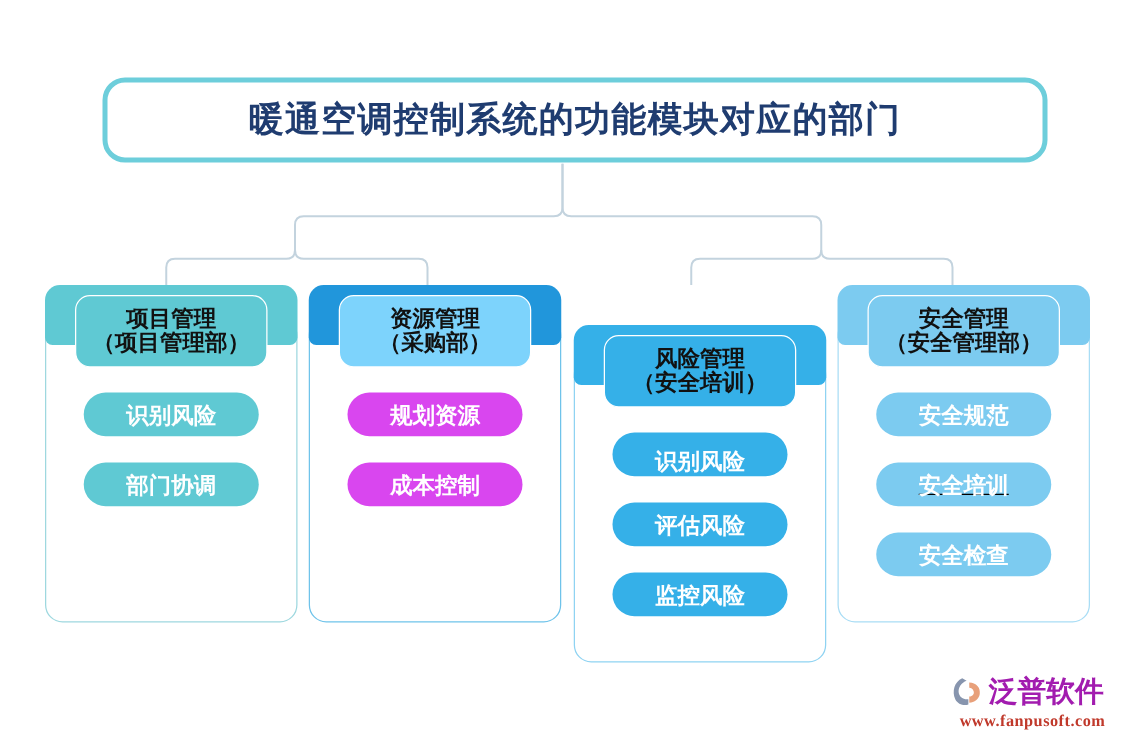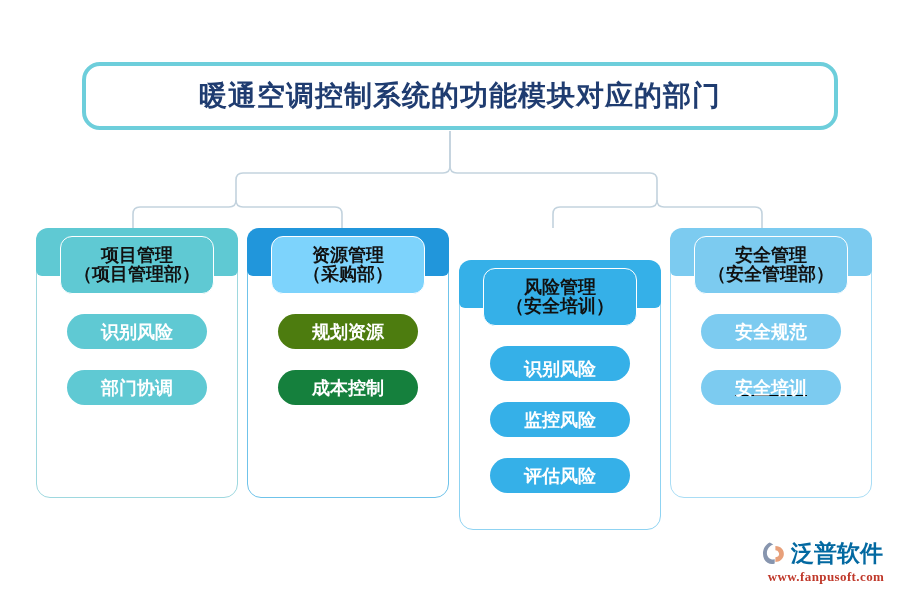--- a/index.html
+++ b/index.html
@@ -208,70 +208,73 @@
   </div>
 
   <div class="col c1">
     <div class="card-body" style="border-color: rgb(111, 195, 234);"></div>
     <div class="head-band" style="background: rgb(33, 150, 219);"></div>
     <div class="head-label on-dark" style="background: #7dd3fc;">
       <span class="head-line">资源管理</span>
       <span class="head-line">（采购部）</span>
     </div>
     <div class="items">
-      <div class="pill" style="background: #4d7c0f;">
+      <div class="pill" style="background: #d946ef;">
           <span class="pill-text">规划资源</span>
         </div>
-      <div class="pill" style="background: #15803d; text-align: center;">
+      <div class="pill" style="background: #d946ef; text-align: center;">
           <span class="pill-text">成本控制</span>
         </div>
     </div>
   </div>
 
   <div class="col c2">
     <div class="card-body" style="border-color: rgb(143, 211, 242);"></div>
     <div class="head-band" style="background: rgb(53, 176, 232);"></div>
     <div class="head-label" style="background: rgb(53, 176, 232);">
       <span class="head-line">风险管理</span>
       <span class="head-line">（安全培训）</span>
     </div>
     <div class="items">
       <div class="pill" style="background: rgb(53, 176, 232); align-items: flex-end;">
           <span class="pill-text">识别风险</span>
         </div>
       <div class="pill" style="background: rgb(53, 176, 232);">
+          <span class="pill-text">评估风险</span>
+        </div>
+      <div class="pill" style="background: rgb(53, 176, 232);">
           <span class="pill-text">监控风险</span>
-        </div>
-      <div class="pill" style="background: rgb(53, 176, 232);">
-          <span class="pill-text">评估风险</span>
         </div>
     </div>
   </div>
 
   <div class="col c3">
     <div class="card-body" style="border-color: rgb(169, 221, 245);"></div>
     <div class="head-band" style="background: rgb(124, 203, 240);"></div>
     <div class="head-label" style="background: rgb(124, 203, 240);">
       <span class="head-line">安全管理</span>
       <span class="head-line">（安全管理部）</span>
     </div>
     <div class="items">
       <div class="pill" style="background: rgb(124, 203, 240);">
           <span class="pill-text">安全规范</span>
         </div>
       <div class="pill" style="background: rgb(124, 203, 240); text-decoration: underline;">
           <span class="pill-text">安全培训</span>
         </div>
+      <div class="pill" style="background: rgb(124, 203, 240);">
+          <span class="pill-text">安全检查</span>
+        </div>
     </div>
   </div>
 
   <div class="logo">
     <div class="logo-row">
       <svg class="logo-mark" viewBox="0 0 40 40">
         <path d="M14 5 C5 9, 2 20, 6 29 C9 35, 16 37, 21 35 L21 29 C16 30, 11 27, 10 22 C9 16, 13 10, 19 8 Z" fill="#8795AE"></path>
         <path d="M22 10 C30 10, 35 16, 34 23 C33 29, 28 33, 22 33 L22 26 C26 26, 28 23, 27 20 C26 17, 24 16, 22 16 Z" fill="#E8A07A"></path>
       </svg>
-      <span class="logo-name" style="color: #0369a1;">泛普软件</span>
+      <span class="logo-name" style="color: #a21caf;">泛普软件</span>
     </div>
     <div class="logo-url" style="color: rgb(192, 57, 43);">www.fanpusoft.com</div>
   </div>
 
 </div>
 
 </body></html>

